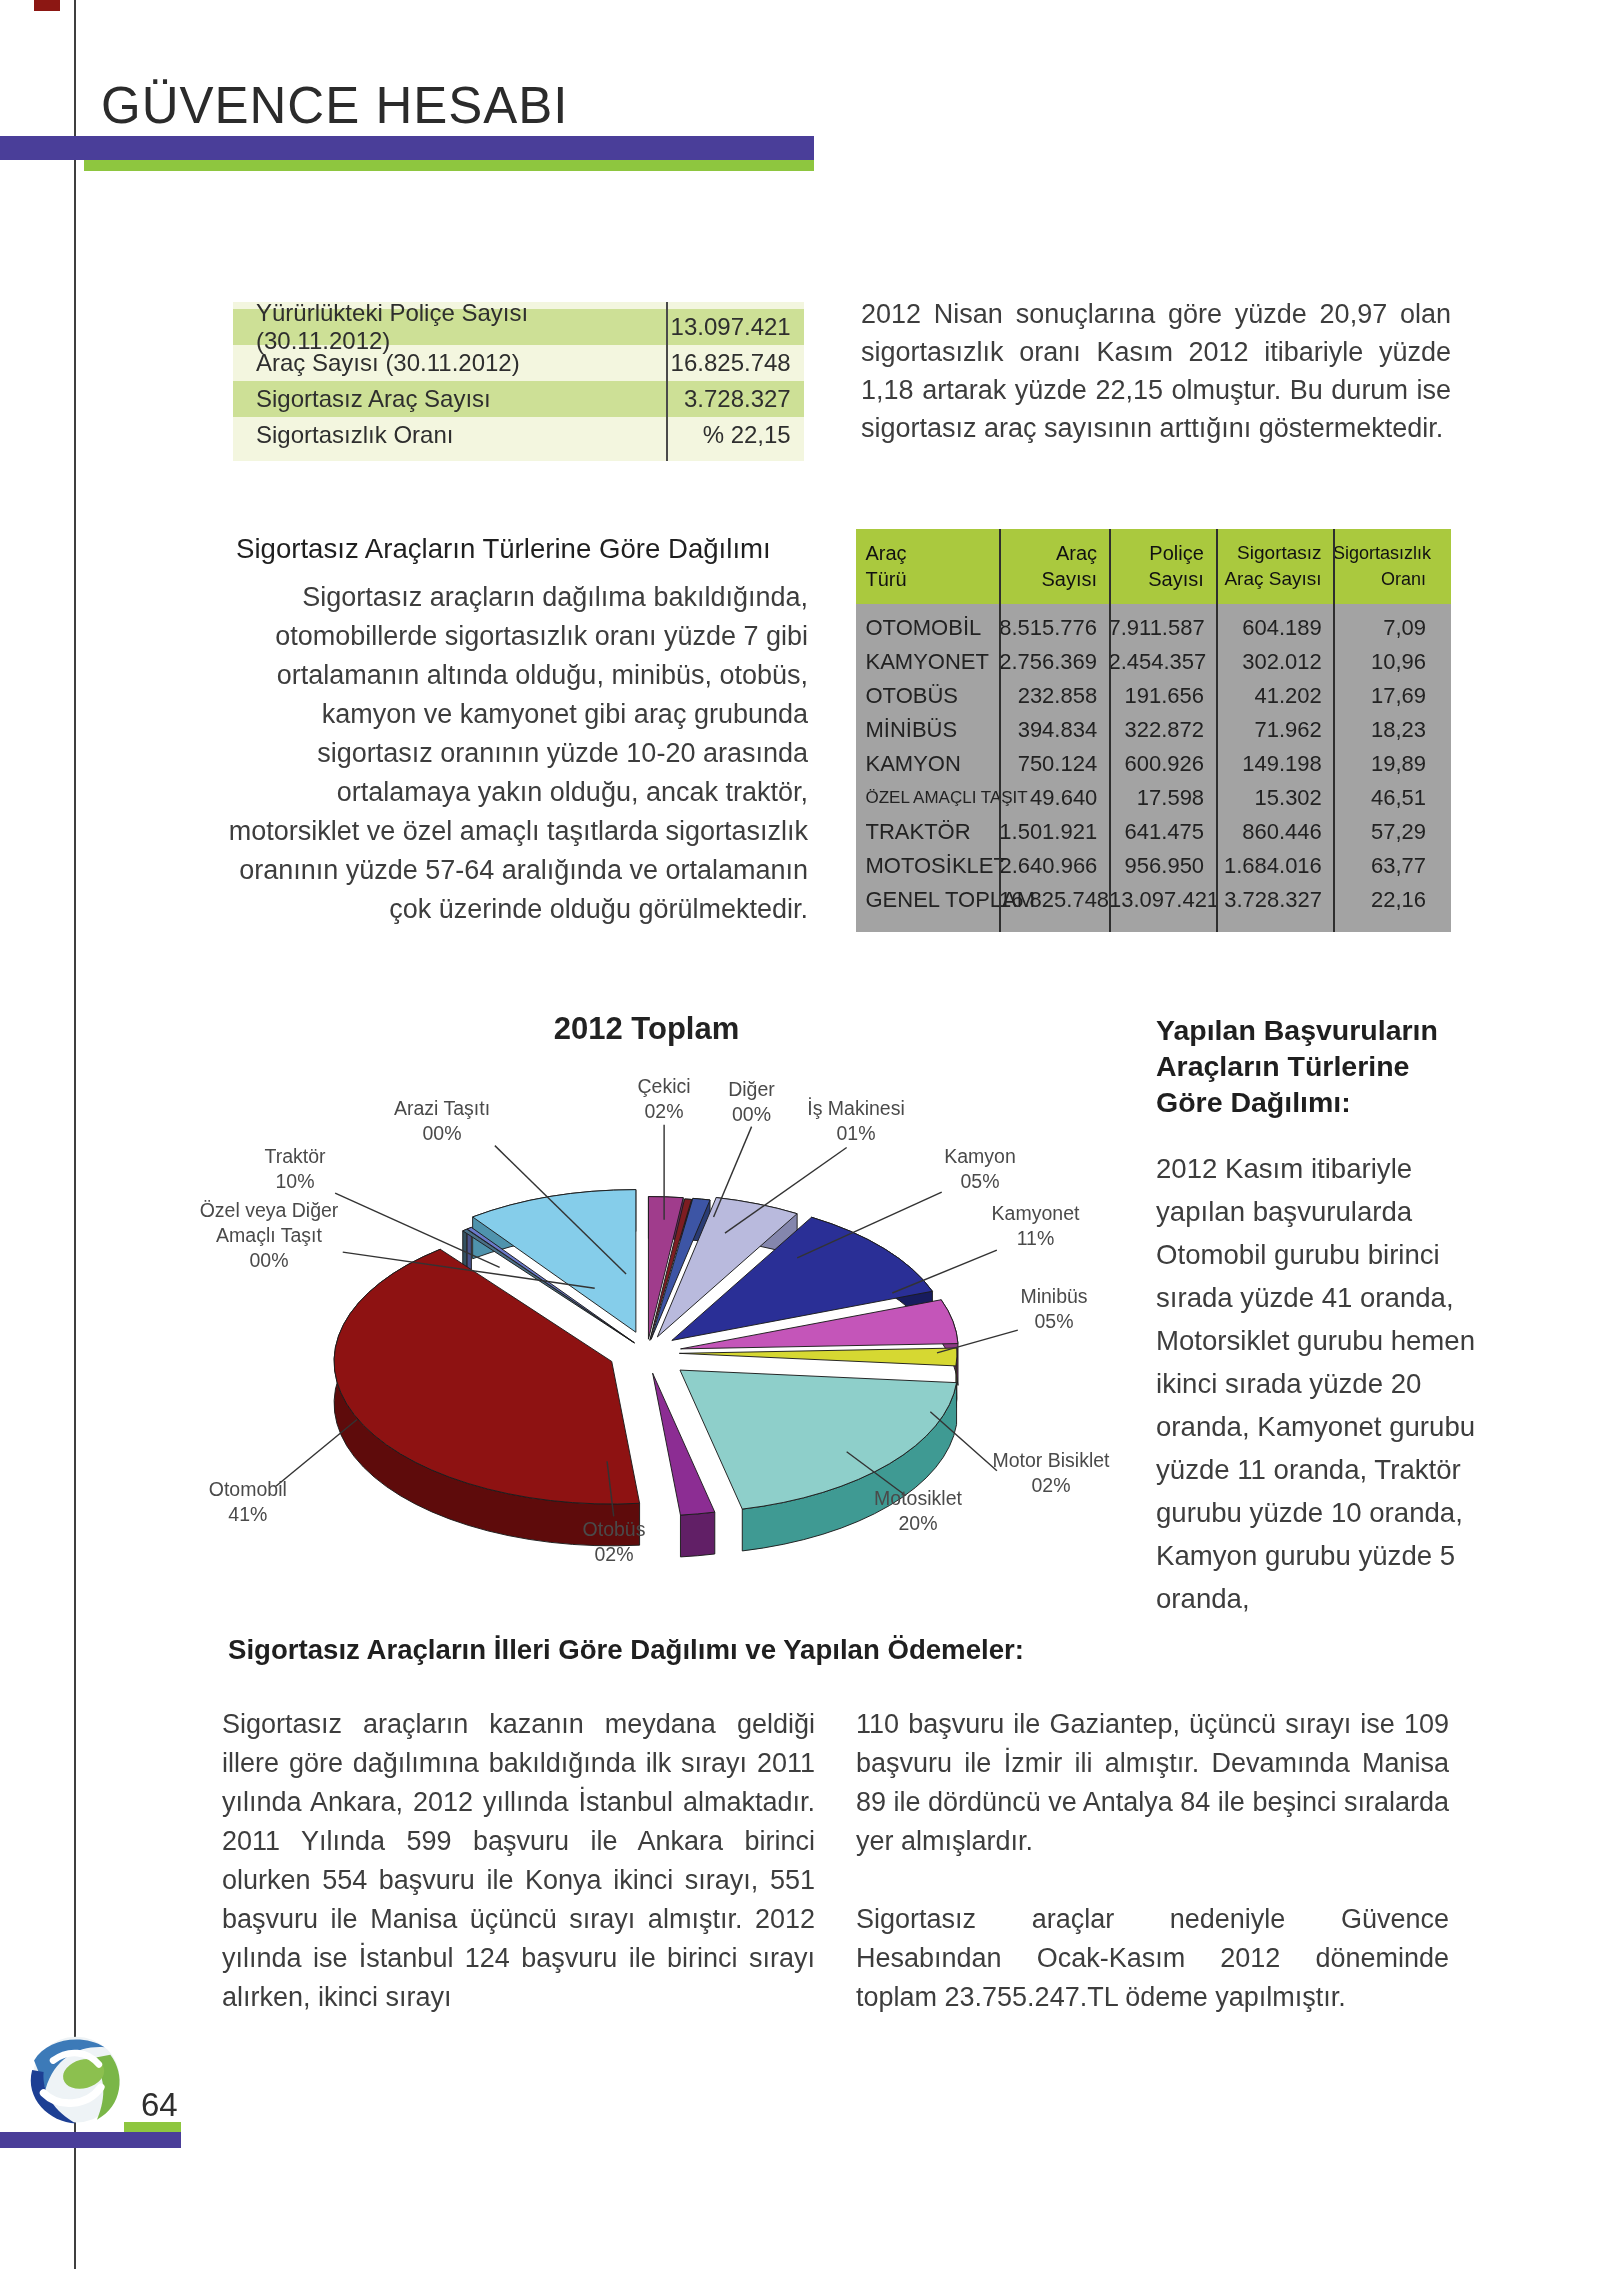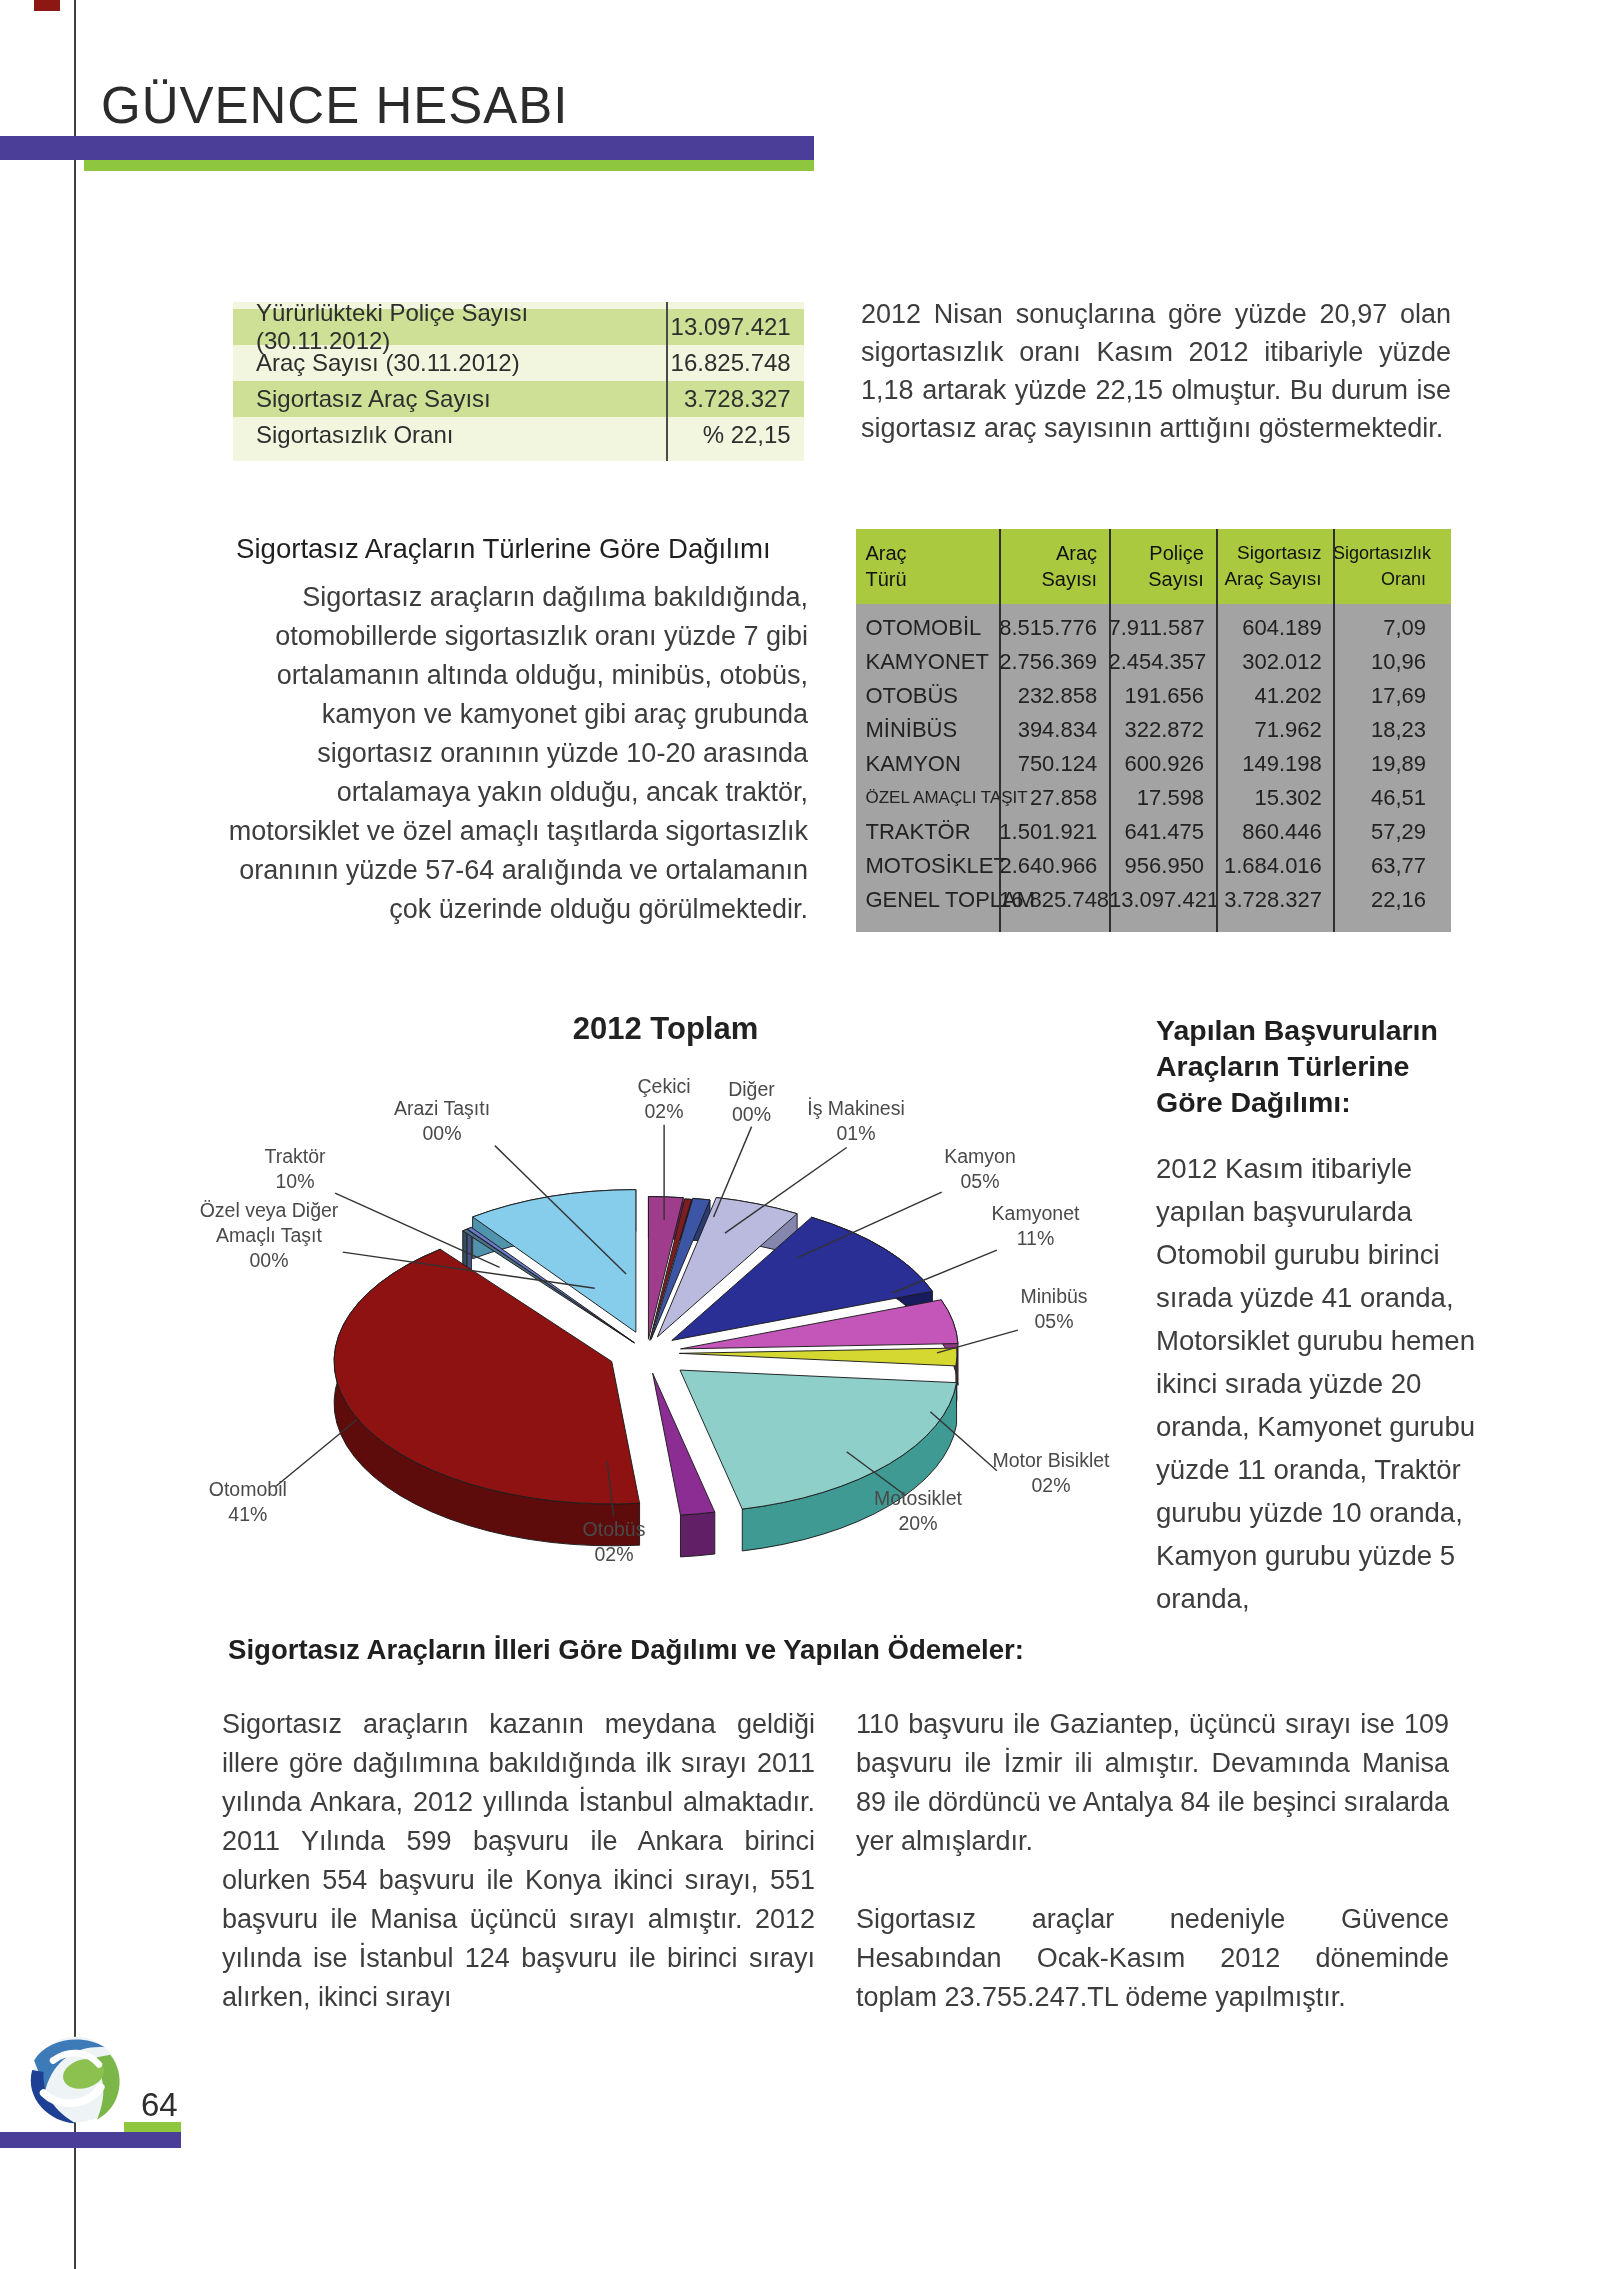--- a/index.html
+++ b/index.html
@@ -37,21 +37,21 @@
   .c0{width:143px;text-align:left;padding-left:9.5px;box-sizing:border-box;}
   .c1{width:110px;text-align:right;padding-right:11.4px;box-sizing:border-box;}
   .c2{width:107px;text-align:right;padding-right:11.4px;box-sizing:border-box;}
   .c3{width:118px;text-align:right;padding-right:11.4px;box-sizing:border-box;}
   .c4{width:118px;text-align:right;padding-right:25px;box-sizing:border-box;}
   .vt-hcell.c4{font-size:18px;}
   .vt-hcell.c3{font-size:19px;}
 
   
   .chart{position:absolute;left:181px;top:1003px;width:932px;height:618px;}
-  .chart-title{position:absolute;left:342px;top:7.6px;width:285px;text-align:center;
+  .chart-title{position:absolute;left:323px;top:7.6px;width:285px;text-align:center;
                font-size:31px;font-weight:700;color:#222;}
   .chart svg.piecanvas{position:absolute;left:0;top:0;}
   .pie-label{position:absolute;text-align:center;font-size:19.5px;line-height:25px;color:#4a4a4a;}
 
   .apps{position:absolute;left:1156px;top:1012px;width:321px;}
   .apps-heading{font-size:28.5px;font-weight:700;line-height:36px;color:#1f1f1f;}
   .apps-para{margin-top:27px;font-size:27.6px;line-height:43px;color:#3d3d3d;text-align:left;}
 
   .prov-heading{position:absolute;left:228px;top:1634px;width:951px;font-size:27.6px;font-weight:700;color:#1f1f1f;}
   .prov-left{position:absolute;left:222px;top:1705px;width:593px;font-size:27px;line-height:39px;
@@ -160,21 +160,21 @@
         </div>
         <div class="vt-row">
           <div class="vt-cell c0">KAMYON</div>
           <div class="vt-cell c1">750.124</div>
           <div class="vt-cell c2">600.926</div>
           <div class="vt-cell c3">149.198</div>
           <div class="vt-cell c4">19,89</div>
         </div>
         <div class="vt-row">
           <div class="vt-cell c0" style="font-size: 17px;">ÖZEL AMAÇLI TAŞIT</div>
-          <div class="vt-cell c1">27.858</div>
+          <div class="vt-cell c1">49.640</div>
           <div class="vt-cell c2">17.598</div>
           <div class="vt-cell c3">15.302</div>
           <div class="vt-cell c4">46,51</div>
         </div>
         <div class="vt-row">
           <div class="vt-cell c0">TRAKTÖR</div>
           <div class="vt-cell c1">1.501.921</div>
           <div class="vt-cell c2">641.475</div>
           <div class="vt-cell c3">860.446</div>
           <div class="vt-cell c4">57,29</div>

